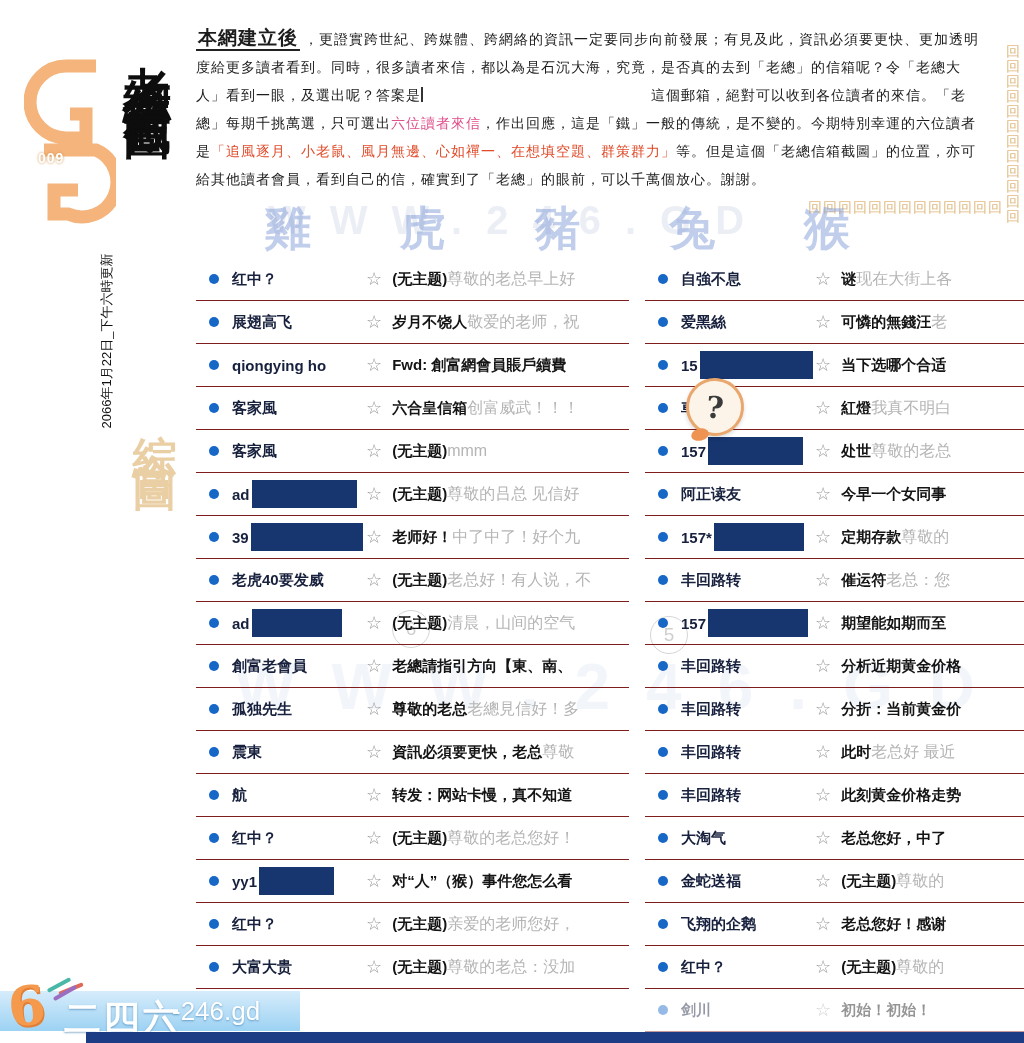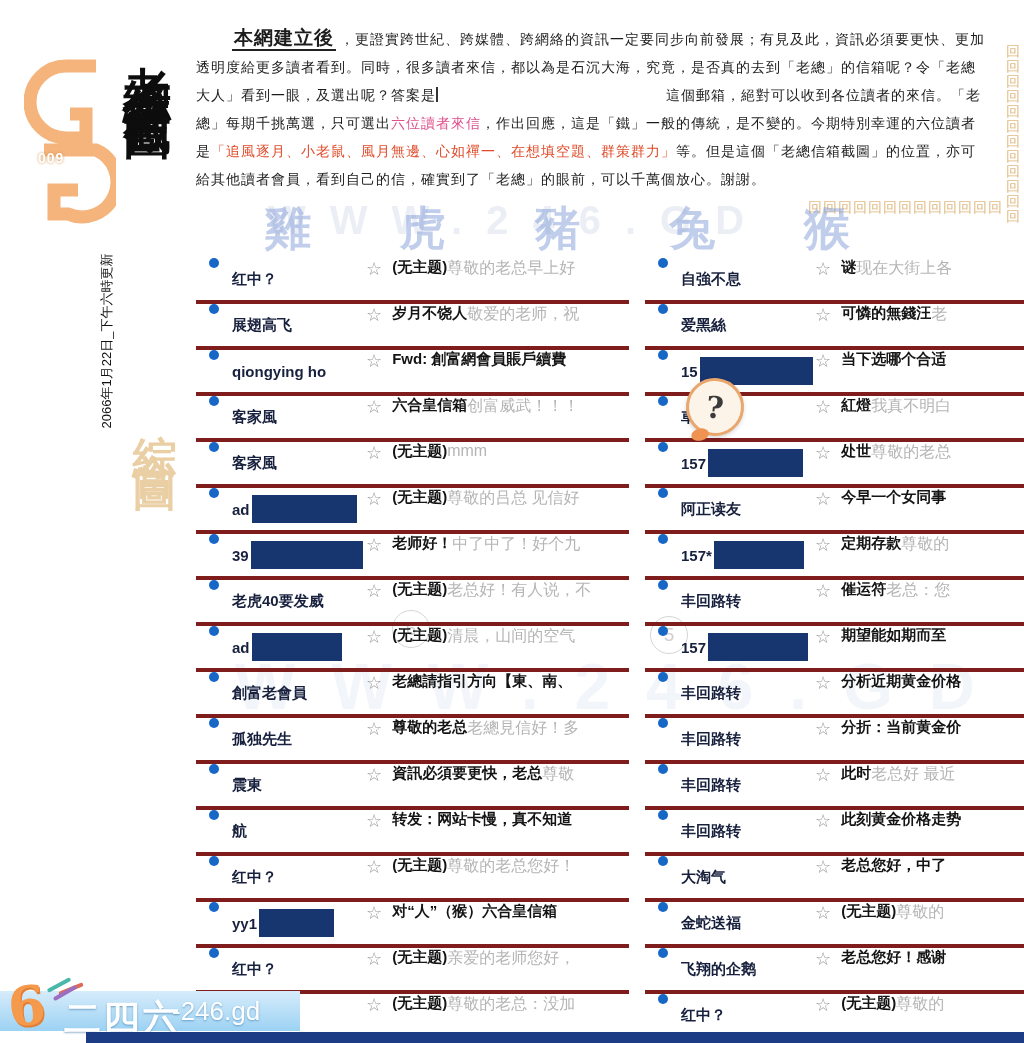--- a/index.html
+++ b/index.html
@@ -13,21 +13,21 @@
   .vtitle{position:absolute;left:116px;top:28px;writing-mode:vertical-rl;text-orientation:upright;
           font-family:"DejaVu Serif",serif;font-weight:bold;font-size:48px;letter-spacing:10px;color:#0d0d0d;}
   .vsub{position:absolute;left:126px;top:400px;writing-mode:vertical-rl;text-orientation:upright;
         font-family:"DejaVu Serif",serif;font-weight:bold;font-size:44px;letter-spacing:18px;color:#eacfa5;}
   .vdate{position:absolute;left:-3px;top:332px;width:220px;transform:rotate(-90deg);
          font-size:13px;color:#111;text-align:center;}
 
   
   .intro{position:absolute;left:196px;top:24px;width:792px;font-size:14px;line-height:28px;
          color:#1c1c1c;letter-spacing:1px;}
-  .seg-lead{font-size:19px;font-weight:bold;border-bottom:2px solid #222;padding:0 2px 1px;margin-right:4px;margin-left:36px;}
+  .seg-lead{font-size:19px;font-weight:bold;border-bottom:2px solid #222;padding:0 2px 1px;margin-right:4px;}
   .seg-pink{color:#e0508c;}
   .seg-red{color:#e04a28;text-align:center;}
   .seg-blank{display:inline-block;width:228px;height:15px;border-left:2px solid #333;vertical-align:-2px;}
 
   
   .gk{display:flex;gap:1px;}
   .gk-v{position:absolute;right:4px;top:44px;flex-direction:column;}
   .gk-h{position:absolute;right:22px;top:200px;}
   .gk span{font-size:14px;line-height:14px;color:#e0ba82;}
 
@@ -39,21 +39,21 @@
   .wm-mid{left:235px;top:650px;font-size:64px;letter-spacing:36px;color:rgba(170,185,215,.15);}
   .circled{position:absolute;width:36px;height:36px;border:1.5px solid #d6d6d6;border-radius:50%;
            color:#cfcfcf;font-size:19px;display:flex;align-items:center;justify-content:center;}
   .c-left{left:392px;top:610px;}
   .c-right{left:650px;top:616px;}
 
   
   .mail{position:absolute;top:258px;}
   .mail-left{left:196px;width:433px;}
   .mail-right{left:645px;width:520px;}
-  .mail-row{height:42px;display:flex;border-bottom:4px solid #7f1d1d;white-space:nowrap;}
+  .mail-row{height:42px;display:flex;align-items:center;border-bottom:1px solid #7f1d1d;white-space:nowrap;}
   .dot{flex:none;width:10px;height:10px;border-radius:50%;background:#1667c6;margin-left:13px;}
   .sender{flex:none;width:132px;margin-left:13px;display:flex;align-items:center;font-weight:bold;
           font-size:15px;color:#17203d;overflow:hidden;}
   .redact{display:inline-block;flex:none;height:28px;background:#17356e;margin-left:2px;}
   .star{flex:none;font-size:18px;color:#9a9a9a;margin:0 10px 0 2px;}
   .subject{font-weight:bold;font-size:15px;color:#141414;}
   .preview{color:#b5b5b5;font-size:16px;}
   .dim{opacity:.45;}
 
   
@@ -265,21 +265,21 @@
         <span class="subject">(无主题)</span>
         <span class="preview">尊敬的老总您好！</span>
       </div>
       <div class="mail-row">
         <span class="dot"></span>
         <span class="sender">
           <span>yy1</span>
           <span class="redact" style="width: 75px;"></span>
         </span>
         <span class="star">☆</span>
-        <span class="subject">对“人”（猴）六合皇信箱</span>
+        <span class="subject">对“人”（猴）事件您怎么看</span>
       </div>
       <div class="mail-row">
         <span class="dot"></span>
         <span class="sender">
           <span>红中？</span>
         </span>
         <span class="star">☆</span>
         <span class="subject">(无主题)</span>
         <span class="preview">亲爱的老师您好，</span>
       </div>

